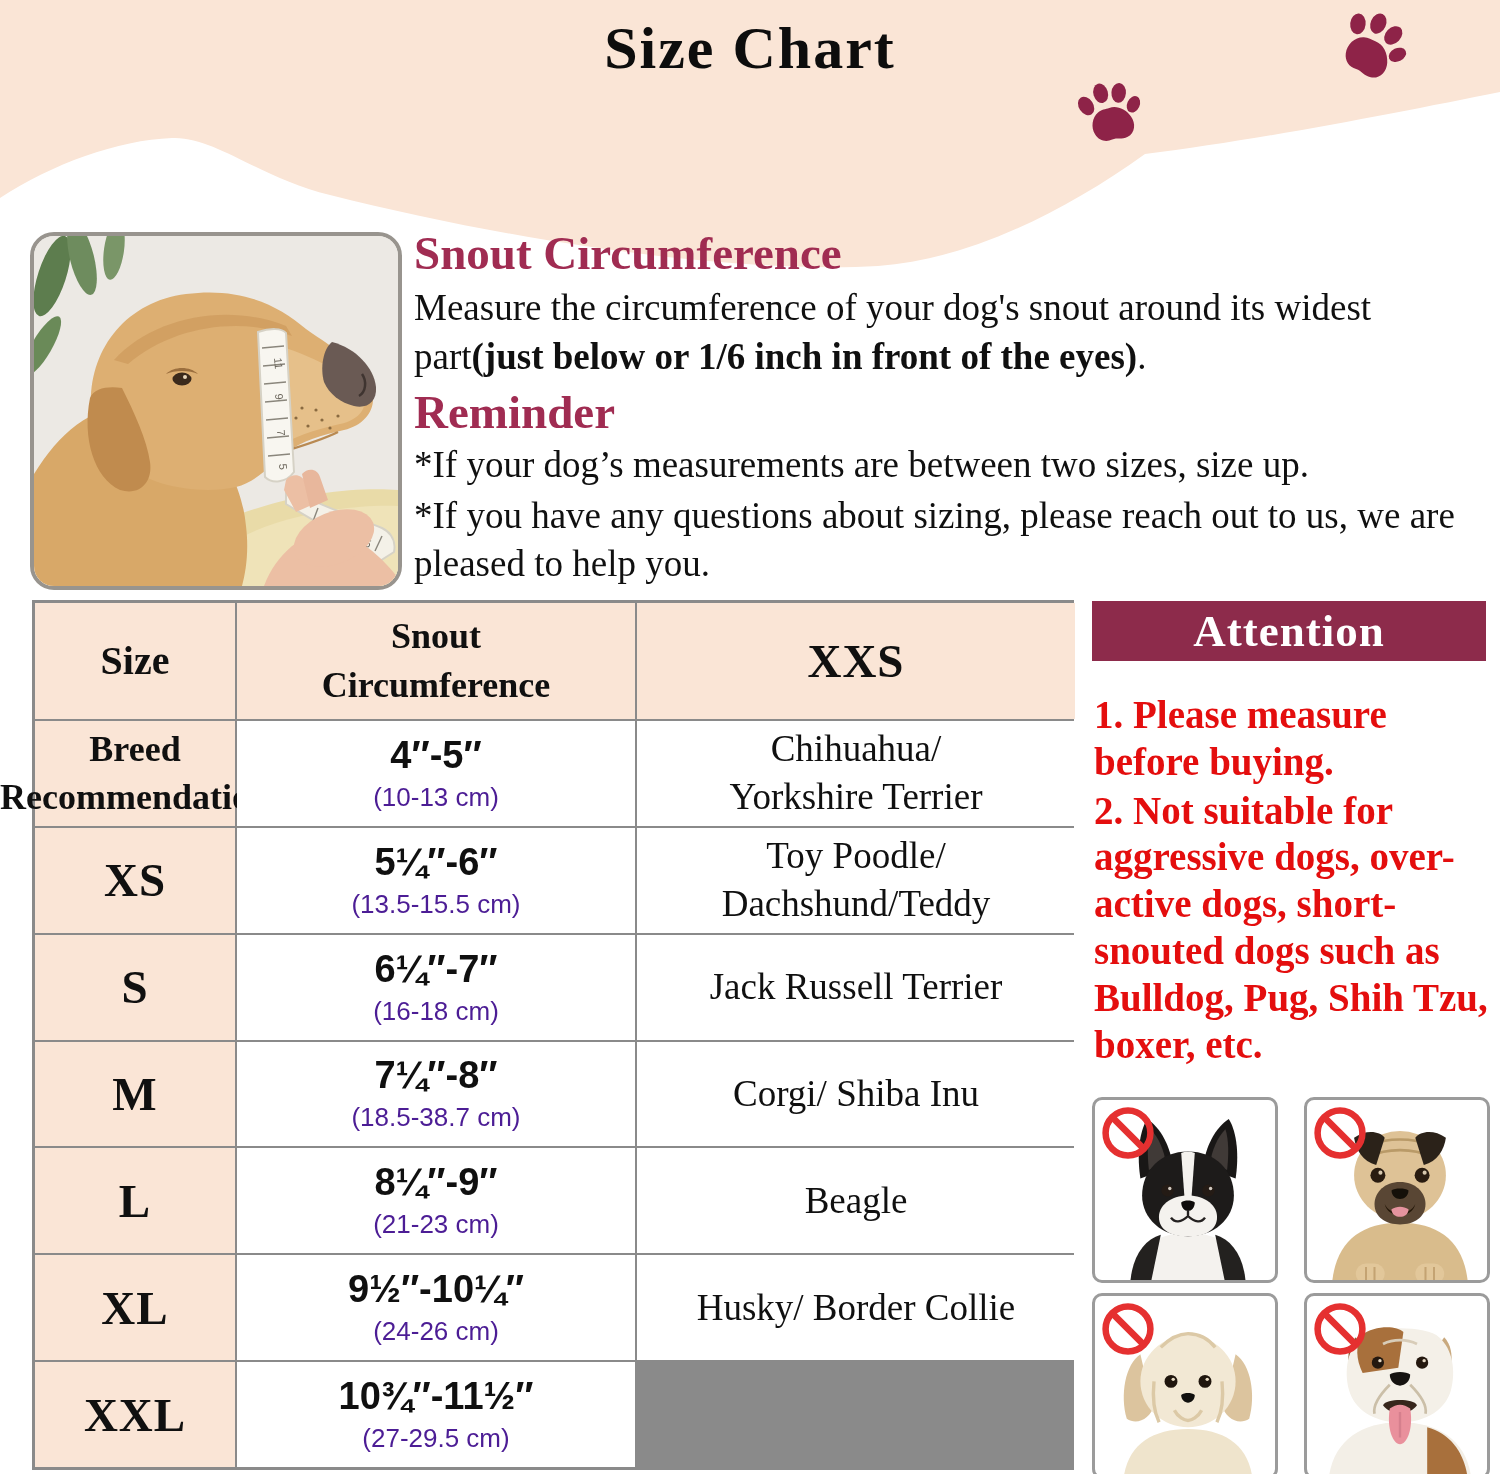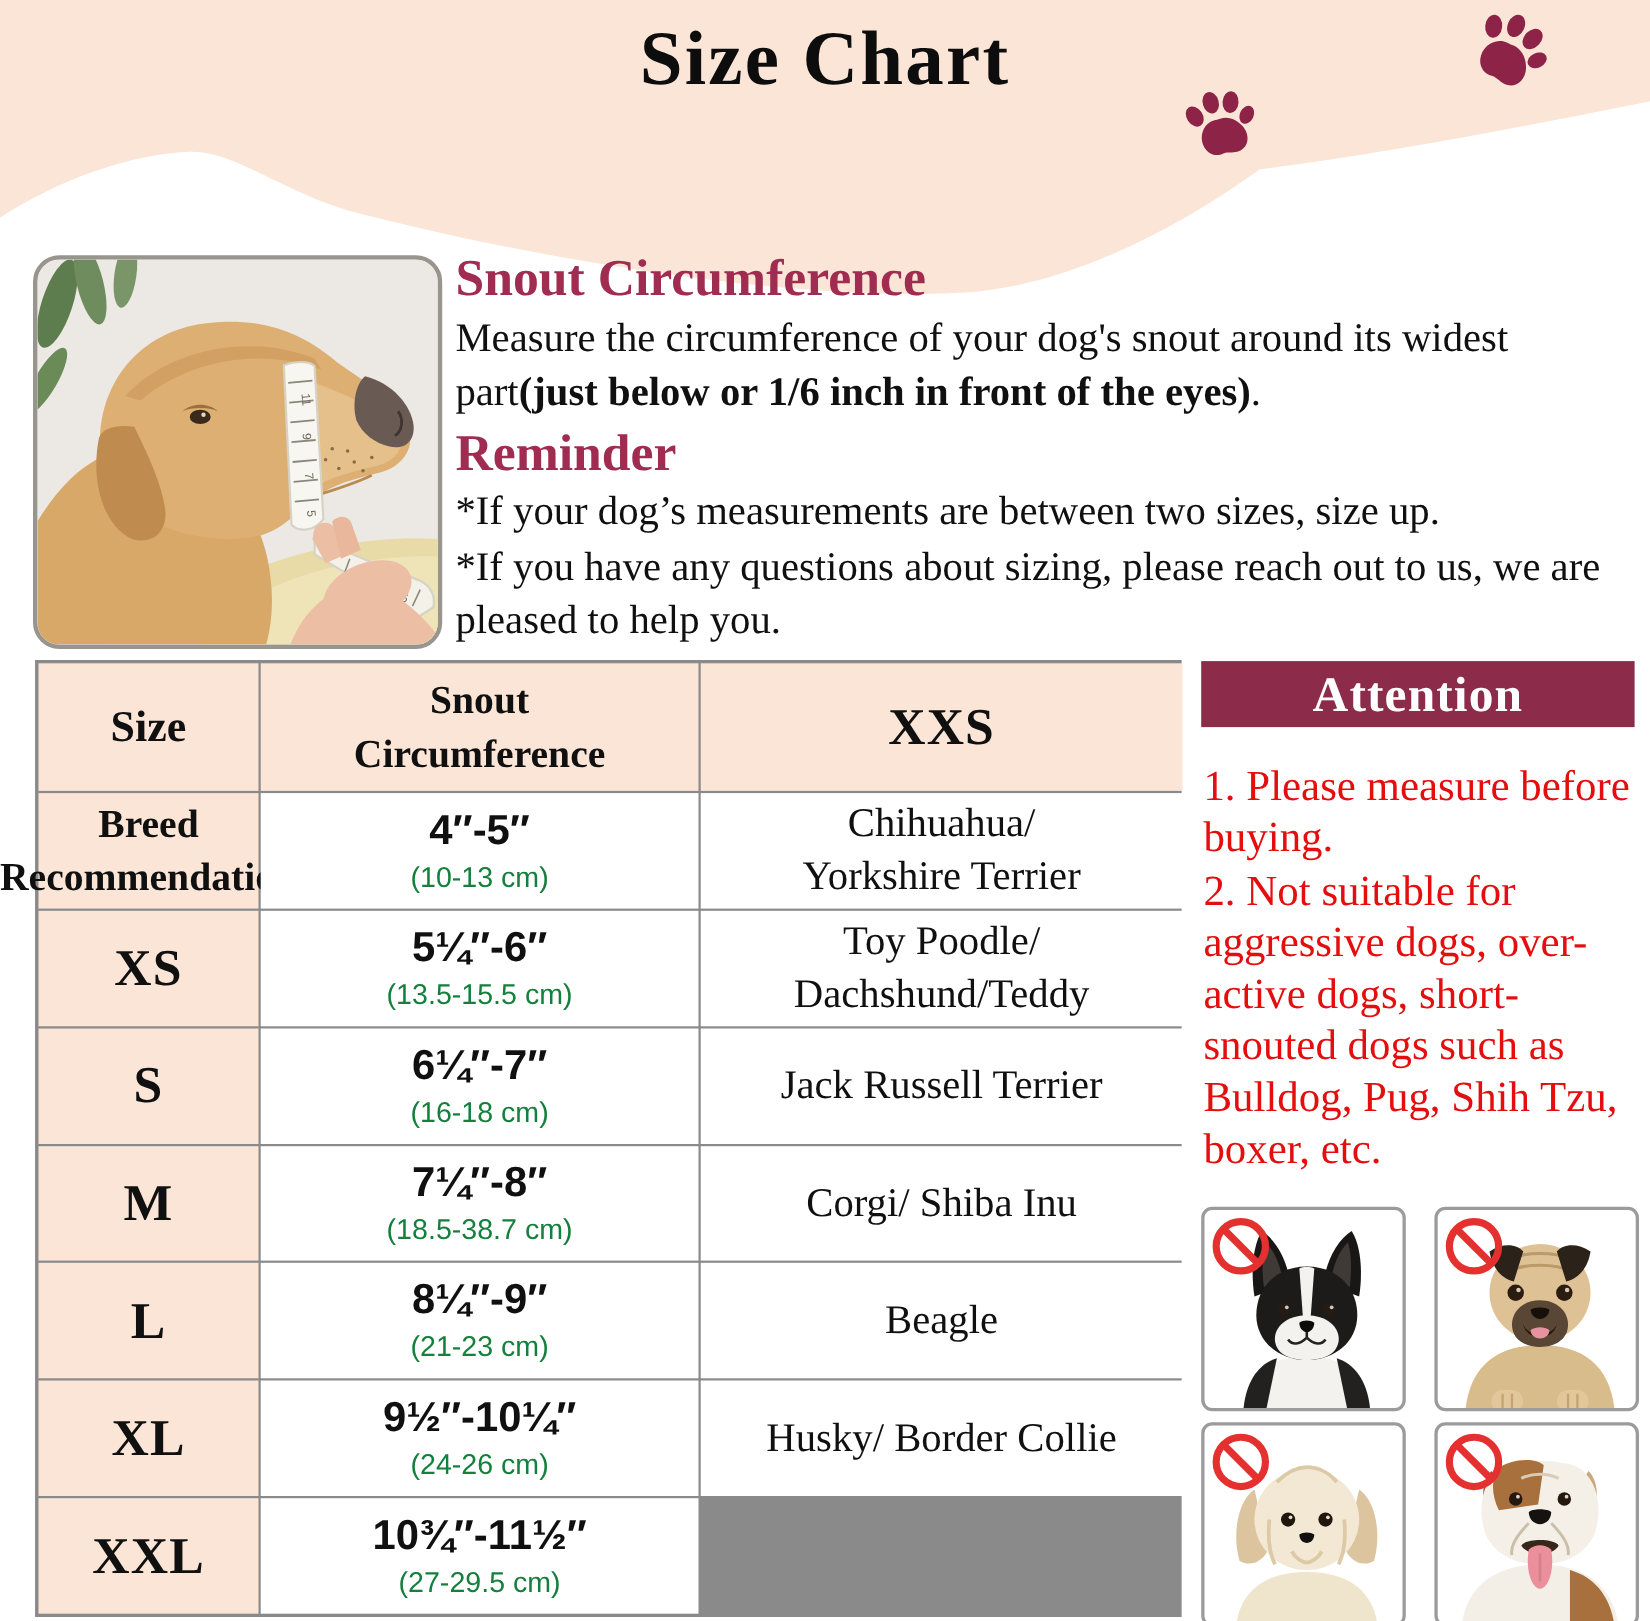--- a/index.html
+++ b/index.html
@@ -4,21 +4,21 @@
 <style>
   html,body{margin:0;padding:0;}
   body{
     width:1500px;height:1474px;position:relative;overflow:hidden;
     background:#ffffff;font-family:"Liberation Serif","DejaVu Serif",serif;color:#101010;
   }
   
   .wave-svg{position:absolute;top:0;left:0;width:1500px;height:330px;}
   .page-title{
     position:absolute;top:14px;left:0;width:100%;text-align:center;
-    font-size:70px;font-weight:bold;letter-spacing:2px;color:#0d0d0d;
+    font-size:60px;font-weight:bold;letter-spacing:2px;color:#0d0d0d;
   }
   .paw{position:absolute;}
   .paw svg{width:100%;height:100%;}
   .paw1{left:1076px;top:76px;width:66px;height:76px;transform:rotate(-10deg);}
   .paw2{left:1336px;top:6px;width:70px;height:80px;transform:rotate(30deg);}
   
   .photo-frame{
     position:absolute;left:30px;top:232px;width:364px;height:350px;
     border:4px solid #98948e;border-radius:24px;overflow:hidden;background:#ece9e4;
   }
@@ -37,29 +37,29 @@
     grid-template-rows:116px repeat(7,1fr);
     gap:2px;background:#8a8a8a;border:3px solid #8a8a8a;
   }
   .cell{display:flex;align-items:center;justify-content:center;text-align:center;flex-direction:column;}
   .cell.peach{background:#fae5d6;}
   .cell.white{background:#ffffff;}
   .hdr{font-weight:bold;font-size:36px;line-height:1.35;white-space:pre-line;}
   .hdr-size{font-size:40px;font-family:Liberation Serif, serif;}
   .size-val{font-weight:bold;font-size:47px;letter-spacing:1px;}
   .meas-in{font-family:"Liberation Sans","DejaVu Sans",sans-serif;font-weight:bold;font-size:38px;}
-  .meas-cm{font-family:"Liberation Sans","DejaVu Sans",sans-serif;font-size:26px;margin-top:5px;color:#15803d;}
+  .meas-cm{font-family:"Liberation Sans","DejaVu Sans",sans-serif;font-size:26px;margin-top:5px;color:#4c1d95;}
   .breed{font-size:37px;line-height:1.3;white-space:pre-line;}
   
   .attention-banner{
     position:absolute;left:1092px;top:601px;width:394px;height:60px;
     background:#8d2b4b;color:#ffffff;font-weight:bold;font-size:45px;letter-spacing:1px;
     display:flex;align-items:center;justify-content:center;
   }
-  .attention-text{position:absolute;left:1094px;top:692px;width:398px;color:#e40e0e;font-weight:normal;font-size:39px;line-height:1.2;}
+  .attention-text{position:absolute;left:1094px;top:692px;width:398px;color:#e40e0e;font-weight:bold;font-size:39px;line-height:1.2;}
   .attention-text p{margin:0 0 2px 0;}
   
   .dog-grid{
     position:absolute;left:1092px;top:1097px;width:400px;
     display:grid;grid-template-columns:186px 186px;grid-template-rows:186px 186px;gap:10px 26px;
   }
   .dog-box{position:relative;border:3px solid #9b9b9b;border-radius:10px;background:#ffffff;overflow:hidden;}
   .dog-art{position:absolute;left:8px;bottom:-4px;width:170px;height:170px;}
   .no-badge{position:absolute;top:5px;left:5px;width:56px;height:56px;z-index:2;}
 </style>

